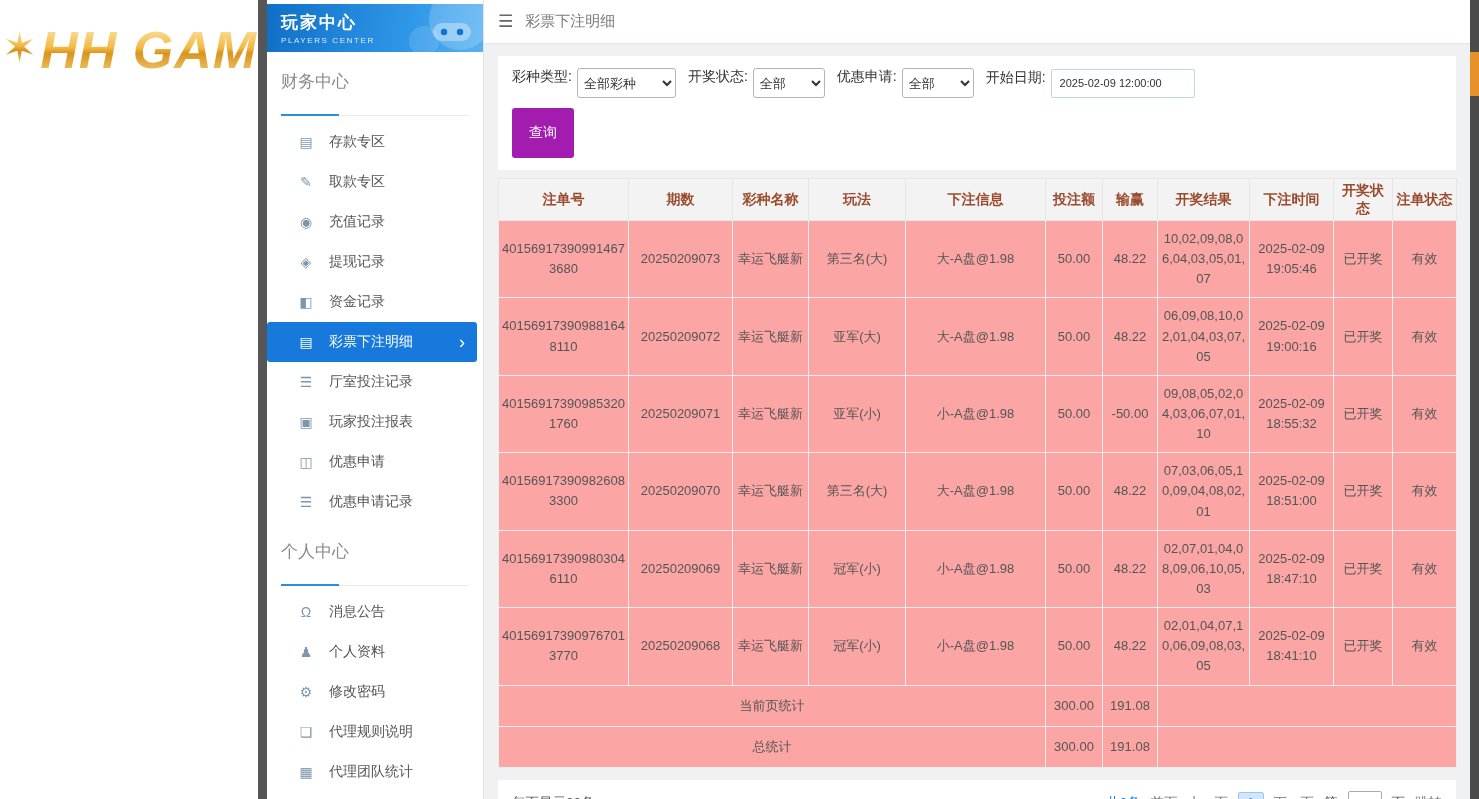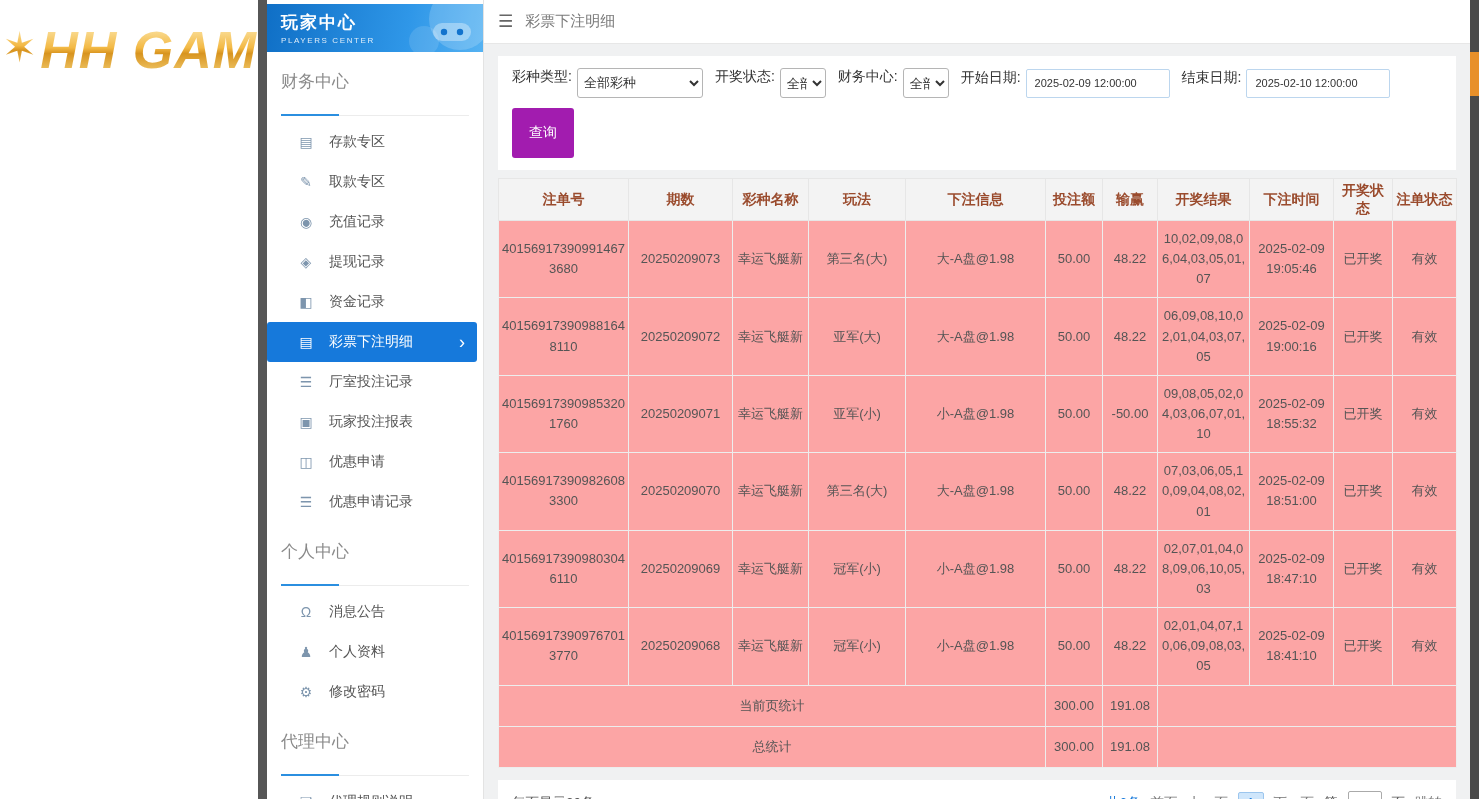--- a/index.html
+++ b/index.html
@@ -46,21 +46,21 @@
   .main { position: absolute; left: 484px; top: 0; right: 9px; bottom: 0; background: #f0f1f2; overflow: hidden; }
 
   .topbar { height: 44px; background: #fff; border-bottom: 1px solid #e7e7e7; display: flex; align-items: center; padding: 0 14px; gap: 12px; }
   .burger { font-size: 17px; color: #666; cursor: pointer; }
   .page-title { font-size: 15px; color: #7a7a7a; }
 
   .filter-card { margin: 12px 14px 8px; background: #fff; padding: 12px 14px; }
   .filter-row { display: flex; align-items: center; gap: 12px; font-size: 14px; color: #333; flex-wrap: nowrap; }
   .fgroup { display: flex; align-items: flex-start; gap: 5px; }
   select.ctl { height: 30px; border: 1px solid #b5b5b5; border-radius: 3px; font-size: 13px; color: #333; background: #fff; padding: 0 2px; }
-  .w-wide { width: 126px; font-family: Liberation Mono, monospace; } .w-small { width: 46px; }
+  .w-wide { width: 99px; } .w-small { width: 72px; }
   input.date { height: 29px; width: 144px; border: 1px solid #bcd6ee; border-radius: 2px; font-size: 11px; color: #333; padding: 0 8px; }
   .query-btn { margin-top: 10px; background: #a21caf; color: #fff; border: none; border-radius: 3px; font-size: 14px; padding: 16px 17px; cursor: pointer; }
 
   .table-card { margin: 0 14px; background: #fca5a5; }
   table.bets { width: 100%; border-collapse: collapse; table-layout: fixed; }
   .bets th { background: #f3f3f3; color: #9a4b2d; font-size: 14px; font-weight: bold; border: 1px solid #e6e6e6; height: 42px; padding: 2px; }
   .bets td { border: 1px solid #ededed; color: #555; font-size: 13px; text-align: center; padding: 8px 3px; line-height: 1.55; vertical-align: middle; }
   .td-break { word-break: break-all; }
   .summary td { padding: 10px 3px; }
 
@@ -151,21 +151,20 @@
   </div>
   <div class="sb-item">
     <i class="ic">♟</i>
     <span>个人资料</span>
   </div>
   <div class="sb-item">
     <i class="ic">⚙</i>
     <span>修改密码</span>
   </div>
 
-  <div class="sb-section-title">代理中心</div>
 
   <div class="sb-item">
     <i class="ic">❏</i>
     <span>代理规则说明</span>
   </div>
   <div class="sb-item">
     <i class="ic">▦</i>
     <span>代理团队统计</span>
   </div>
 </div>
@@ -185,32 +184,28 @@
           <option>全部彩种</option>
         </select>
       </span>
       <span class="fgroup">
         <label>开奖状态:</label>
         <select class="ctl w-small">
           <option>全部</option>
         </select>
       </span>
       <span class="fgroup">
-        <label>财务中心:</label>
+        <label>优惠申请:</label>
         <select class="ctl w-small">
           <option>全部</option>
         </select>
       </span>
       <span class="fgroup">
         <label>开始日期:</label>
         <input class="date" type="text" value="2025-02-09 12:00:00" style="">
-      </span>
-      <span class="fgroup">
-        <label>结束日期:</label>
-        <input class="date" type="text" value="2025-02-10 12:00:00" style="">
       </span>
     </div>
     <button class="query-btn">查询</button>
   </div>
 
   <div class="table-card">
     <table class="bets">
       <colgroup>
         <col style="width:130px">
           <col style="width:104px">

